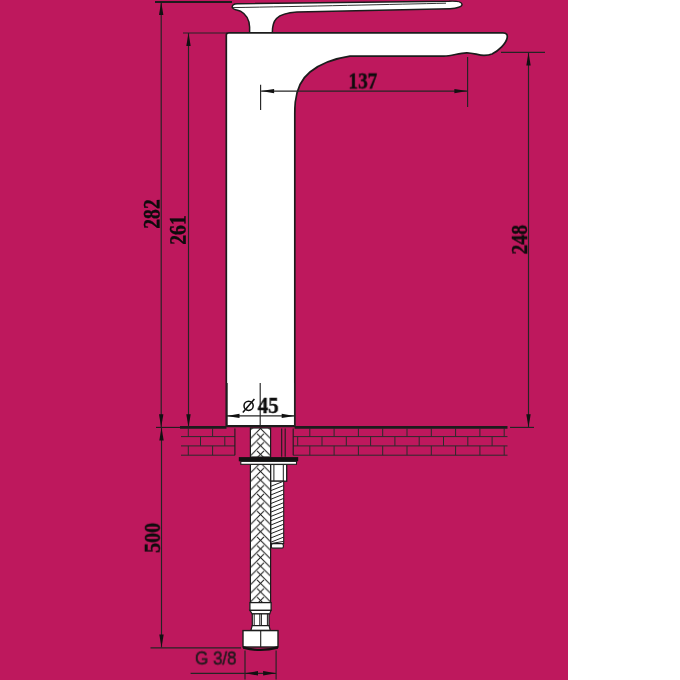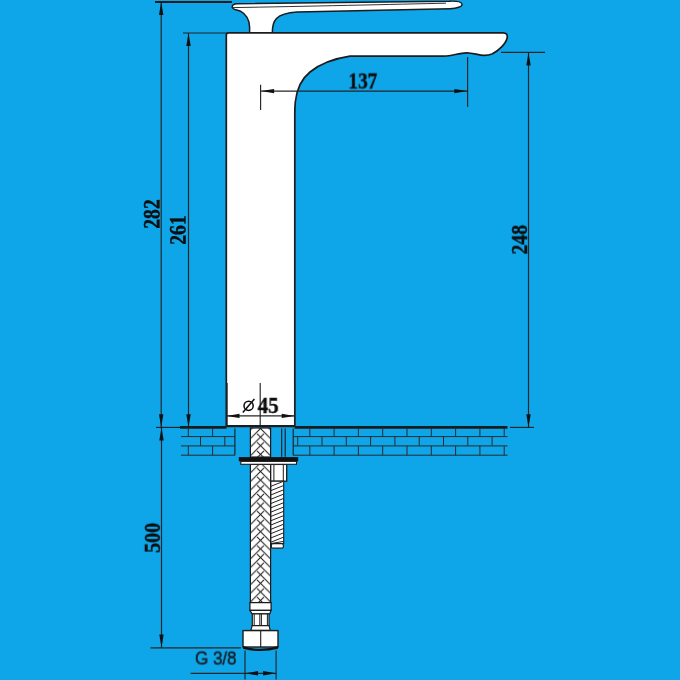--- a/index.html
+++ b/index.html
@@ -1,16 +1,16 @@
 <!DOCTYPE html>
 <html><head>
 <meta charset="utf-8">
 <style>
   html,body{margin:0;padding:0;background:#fff;}
-  .page{width:680px;height:680px;position:relative;background:#0ea5e9;overflow:hidden;}
+  .page{width:568px;height:680px;position:relative;background:#be185d;overflow:hidden;}
   svg text{font-family:"Liberation Serif", serif;font-weight:bold;fill:#0d0d0d;stroke:#0d0d0d;stroke-width:0.35;}
 </style>
 </head>
 <body>
 <div class="page">
 <svg width="680" height="680" viewBox="0 0 680 680" xmlns="http://www.w3.org/2000/svg">
 <defs>
 
   <pattern id="braid" x="250.4" y="430" width="20.2" height="8.6" patternUnits="userSpaceOnUse">
     <rect width="20.2" height="8.6" fill="#fff"></rect>

